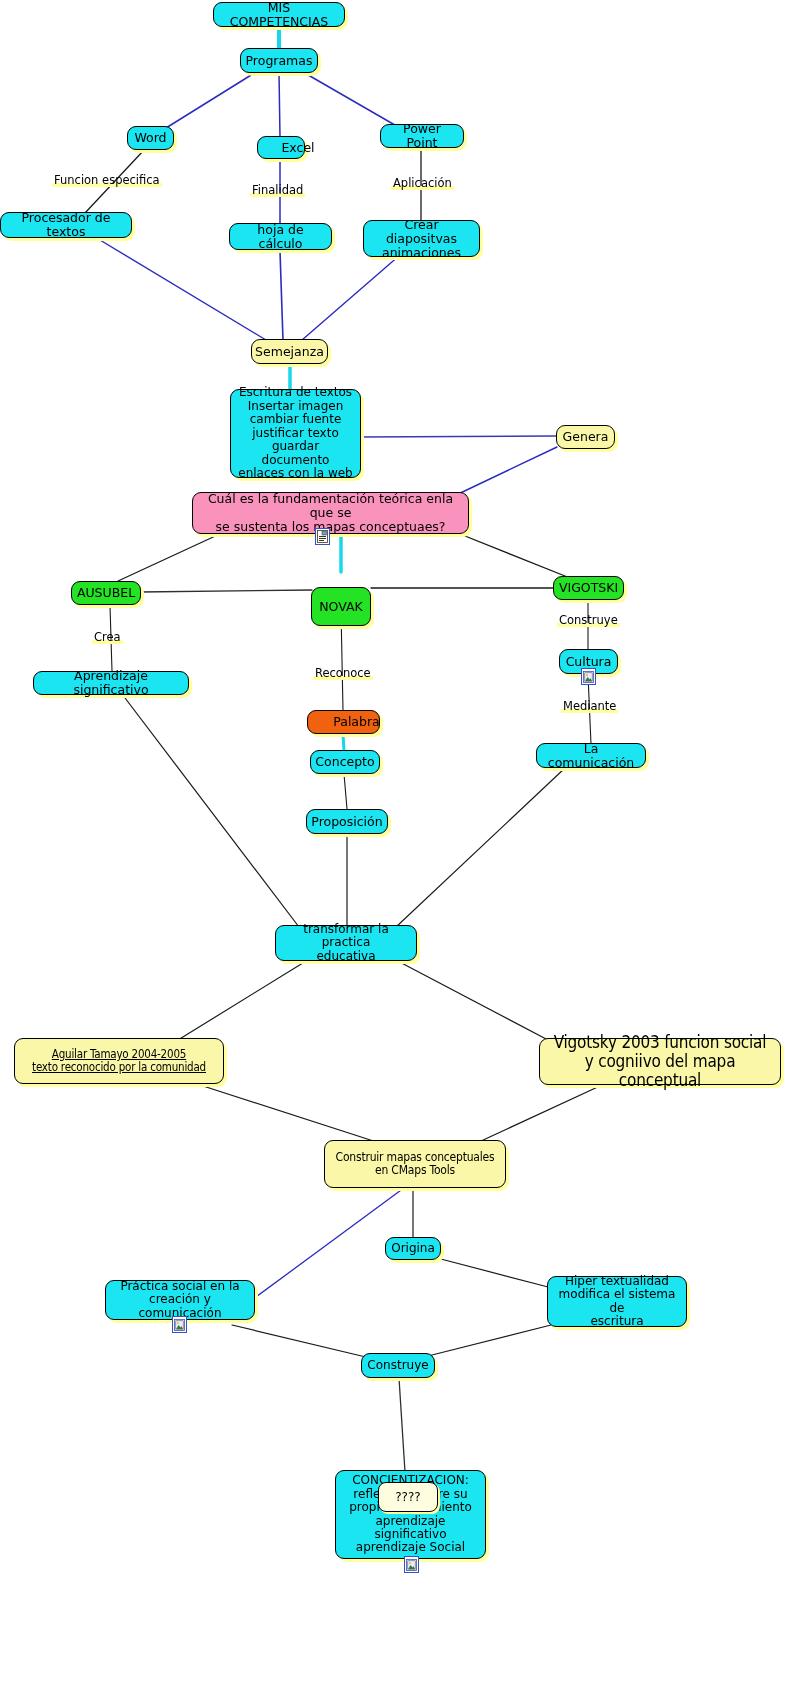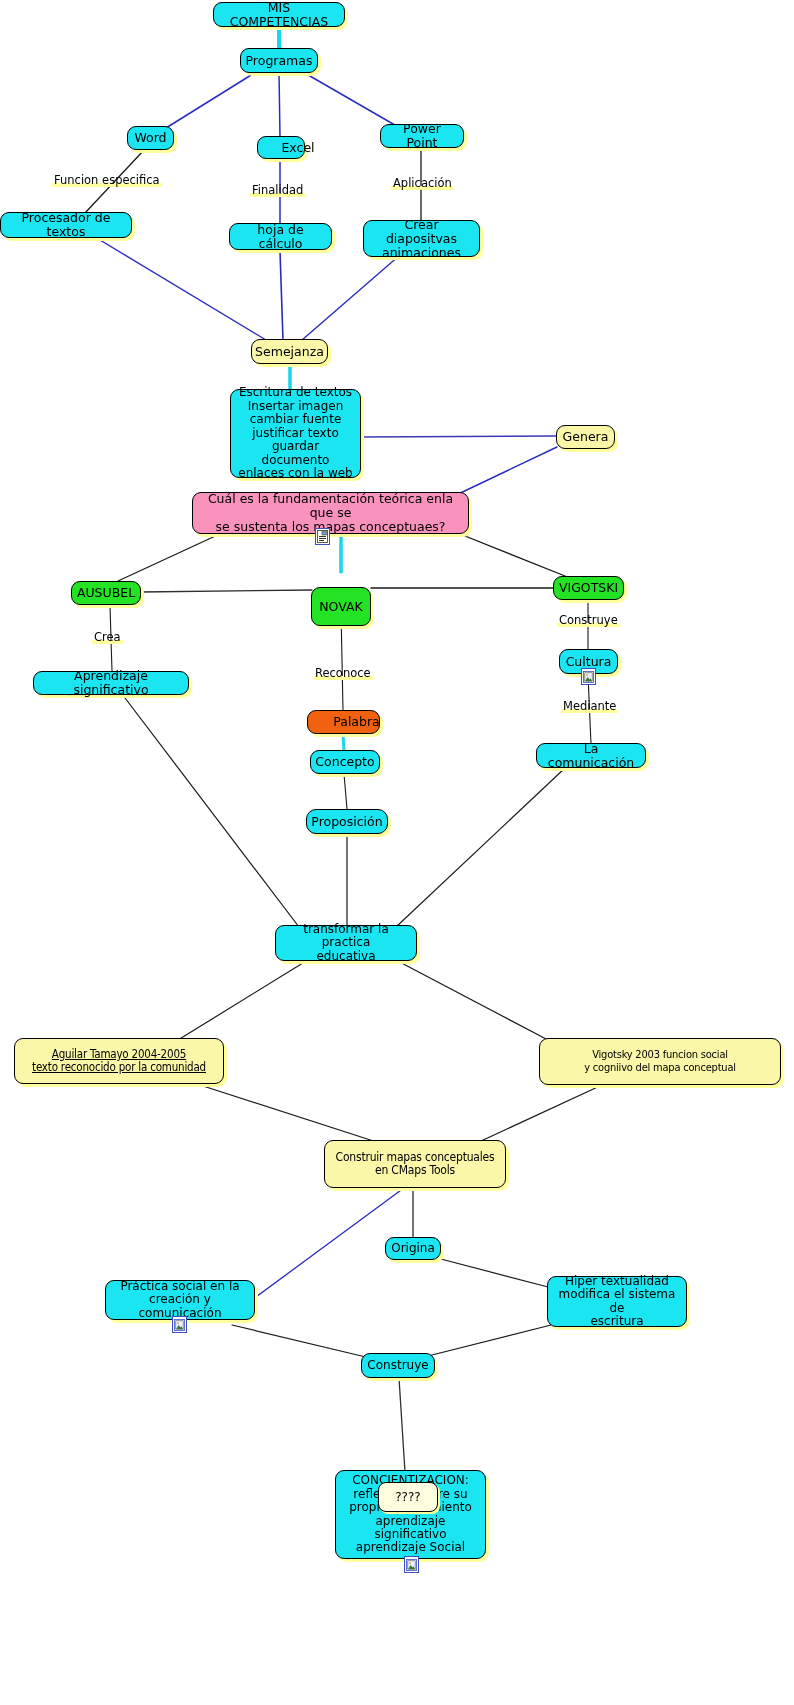--- a/index.html
+++ b/index.html
@@ -187,42 +187,42 @@
   <div class="node green" style="left:311px;top:571px;width:60px;height:39px;font-size:12.5px;margin-top:16px;">NOVAK</div>
 
   <div class="node green" style="left:553px;top:576px;width:71px;height:24px;font-size:12.5px;">VIGOTSKI</div>
 
   <div class="node cyan" style="left:33px;top:671px;width:156px;height:24px;font-size:12.5px;">Aprendizaje significativo</div>
 
   <div class="node orange" style="left:307px;top:710px;width:73px;height:24px;font-size:12.5px;">Palabra</div>
 
   <div class="node cyan" style="left:310px;top:750px;width:70px;height:24px;font-size:12.5px;">Concepto</div>
 
-  <div class="node cyan" style="left:306px;top:809px;width:82px;height:25px;font-size:12.5px;border-radius:10px;">Proposición</div>
+  <div class="node cyan" style="left:306px;top:809px;width:82px;height:25px;font-size:12.5px;">Proposición</div>
 
   <div class="node cyan" style="left:559px;top:649px;width:59px;height:25px;font-size:12.5px;">Cultura</div>
 
   <div class="resicon" style="left:581px;top:668px;">
     <svg width="11" height="12" viewBox="0 0 11 12">
       <rect x="0.5" y="0.5" width="10" height="11" fill="#fdfdfd" stroke="#3b4fc4" stroke-width="0.8"></rect>
       <rect x="1.8" y="1.8" width="7.4" height="8.4" fill="#e9e9ff" stroke="#333" stroke-width="0.5"></rect>
       <circle cx="4" cy="4" r="0.9" fill="#e5b11a"></circle>
       <path d="M2.2 10 L4.6 6 L6.6 8.6 L7.6 7.2 L9 10 Z" fill="#2f7d32"></path>
     </svg>
   </div>
 
   <div class="node cyan" style="left:536px;top:743px;width:110px;height:25px;font-size:12.5px;">La comunicación</div>
 
   <div class="node cyan" style="left:275px;top:925px;width:142px;height:36px;font-size:12px;">transformar la practica
 educativa</div>
 
   <div class="node yellow cond" style="left:14px;top:1038px;width:210px;height:46px;font-size:11.5px;text-decoration:underline;">Aguilar Tamayo 2004-2005
 texto reconocido por la comunidad</div>
 
-  <div class="node yellow cond" style="left:539px;top:1038px;width:242px;height:47px;font-size:11px;">Vigotsky 2003 funcion social
+  <div class="node yellow cond" style="left:539px;top:1038px;width:242px;height:47px;font-size:17px;">Vigotsky 2003 funcion social
 y cogniivo del mapa conceptual</div>
 
   <div class="node yellow cond" style="left:324px;top:1140px;width:182px;height:48px;font-size:12px;">Construir mapas conceptuales
 en CMaps Tools</div>
 
   <div class="node cyan" style="left:385px;top:1237px;width:56px;height:23px;font-size:12px;">Origina</div>
 
   <div class="node cyan" style="left:105px;top:1280px;width:150px;height:40px;font-size:12px;">Práctica social en la
 creación y comunicación</div>
 

